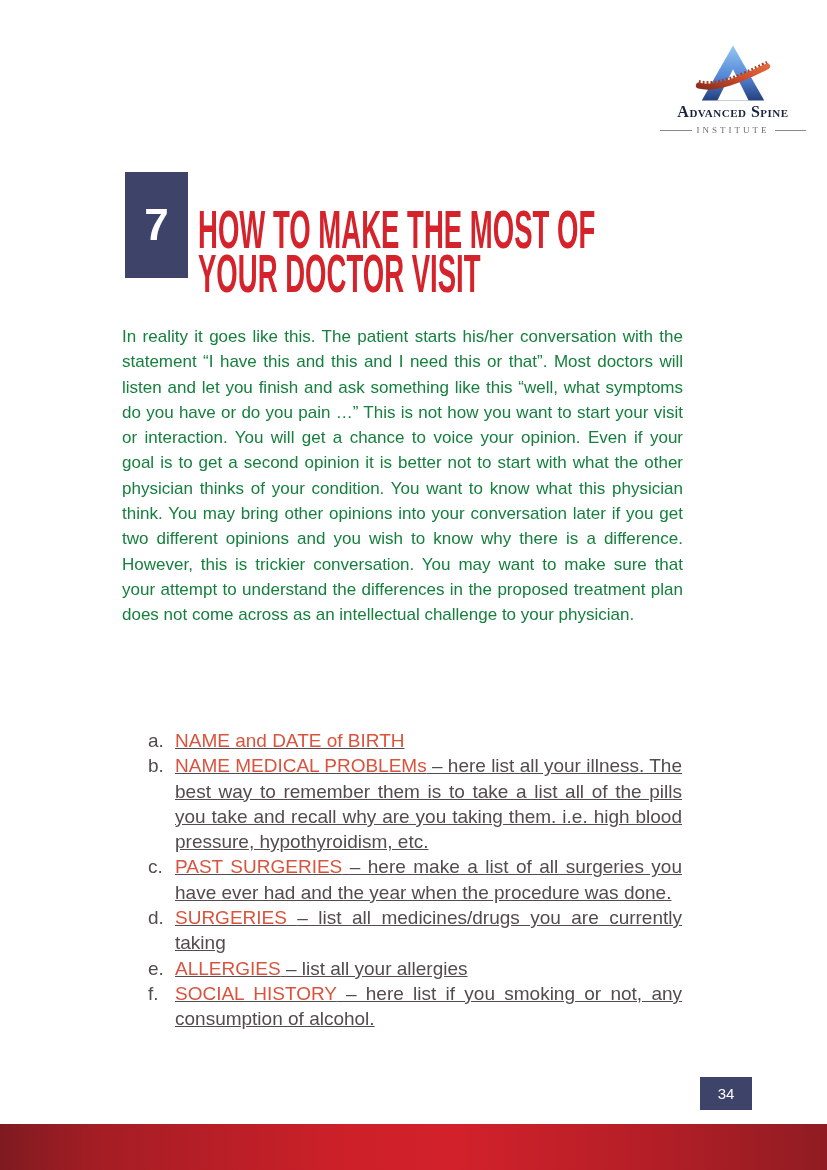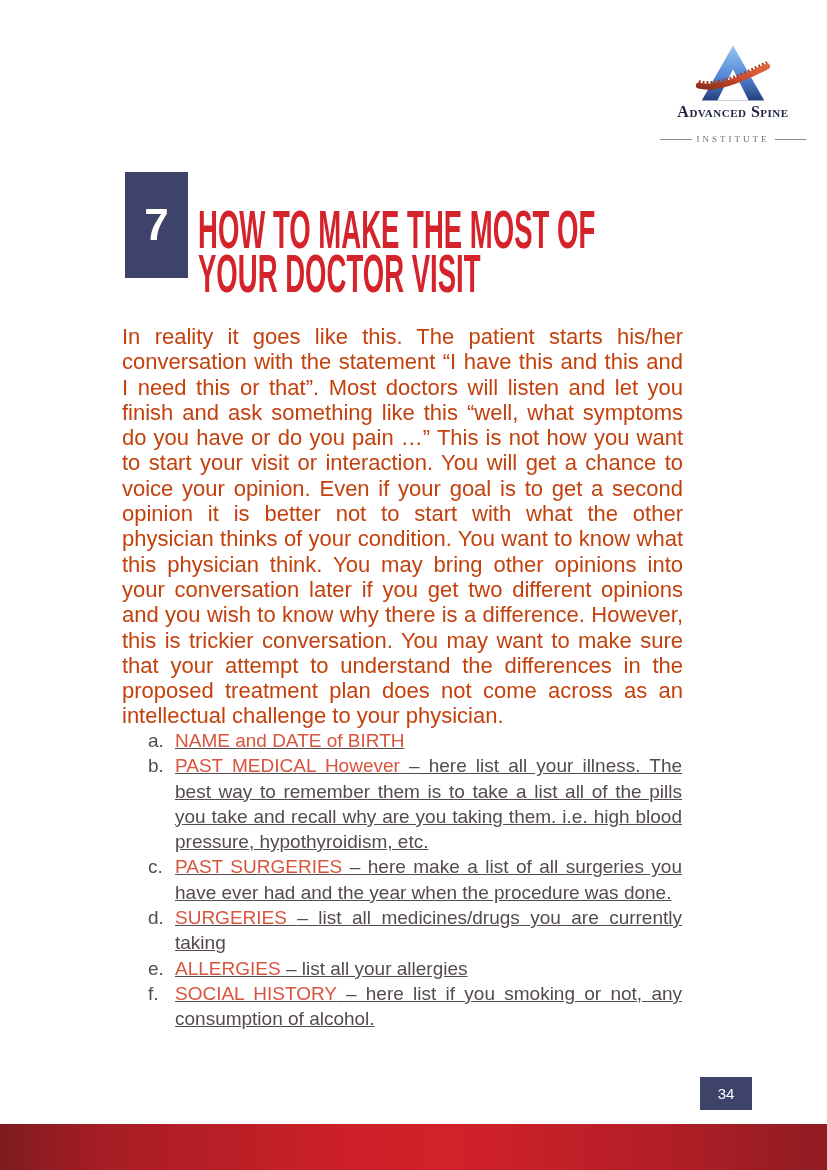--- a/index.html
+++ b/index.html
@@ -10,42 +10,42 @@
 
   
   .logo { position:absolute; top:44px; left:660px; width:146px; text-align:center; }
   .logo-mark { width:82px; height:58px; display:block; margin:0 auto; }
   .logo-title {
     font-family:"Liberation Serif", serif; font-weight:bold; font-size:16px;
     color:#1c2340; font-variant:small-caps; letter-spacing:0.5px;
     white-space:nowrap; margin-top:1px; line-height:17px;
   }
   .logo-subtitle {
-    display:flex; align-items:center; gap:5px; margin-top:14px;
+    display:flex; align-items:center; gap:5px; margin-top:5px;
     font-family:"Liberation Serif", serif; font-size:9px; letter-spacing:3px;
     color:#6e6e6e; line-height:10px;
   }
   .logo-subtitle::before, .logo-subtitle::after {
     content:""; flex:1; height:1px; background:#8a8a8a;
   }
 
   
   .chapter-box {
     position:absolute; left:125px; top:172px; width:63px; height:106px;
     background:#3e4369; color:#ffffff; display:flex; align-items:center;
     justify-content:center; font-size:44px; font-weight:bold;
   }
   .chapter-title { position:absolute; left:198px; top:207px; color:#d5232c; font-weight:bold; }
   .title-line {
     display:block; font-size:54px; line-height:44px; white-space:nowrap;
     transform:scaleX(0.51); transform-origin:0 50%;
   }
 
   
-  .body-copy { color:#c2410c; font-size:22px; line-height:25.3px; text-align:justify; }
+  .body-copy { color:#15803d; font-size:17px; line-height:25.3px; text-align:justify; }
   .para1 { position:absolute; left:122px; top:324px; width:561px; }
   .para2 { position:absolute; left:122px; top:648px; width:561px; }
 
   
   .letter-list { position:absolute; left:148px; top:728px; width:534px; }
   .list-item { display:flex; }
   .list-letter { flex:0 0 27px; width:27px; color:#544b4f; font-size:19px; line-height:25.3px; }
   .list-body { flex:1; font-size:19px; line-height:25.3px; text-align:justify; color:#544b4f;text-decoration:underline; }
   .list-term { color:#d9533d; }
 
@@ -105,21 +105,21 @@
       <span class="list-letter">a.</span>
       <div class="list-body">
         <span class="list-term">NAME and DATE of BIRTH</span>
         <span></span>
       </div>
     </div>
 
     <div class="list-item">
       <span class="list-letter">b.</span>
       <div class="list-body">
-        <span class="list-term">PAST MEDICAL However</span>
+        <span class="list-term">NAME MEDICAL PROBLEMs</span>
         <span>– here list all your illness. The best way to remember them is to take a list all of the pills you take and recall why are you taking them. i.e. high blood pressure, hypothyroidism, etc.</span>
       </div>
     </div>
 
     <div class="list-item">
       <span class="list-letter">c.</span>
       <div class="list-body">
         <span class="list-term">PAST SURGERIES</span>
         <span>– here make a list of all surgeries you have ever had and the year when the procedure was done.</span>
       </div>

